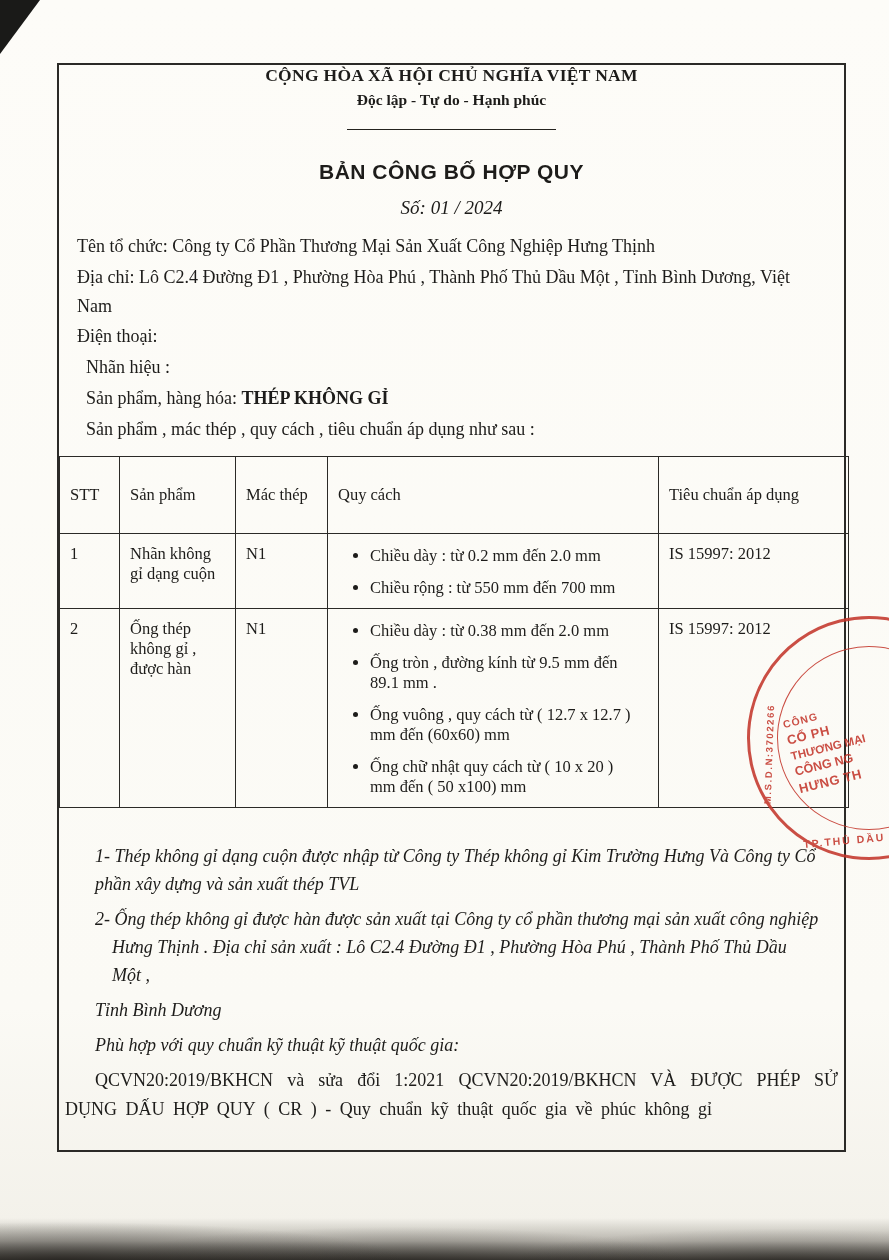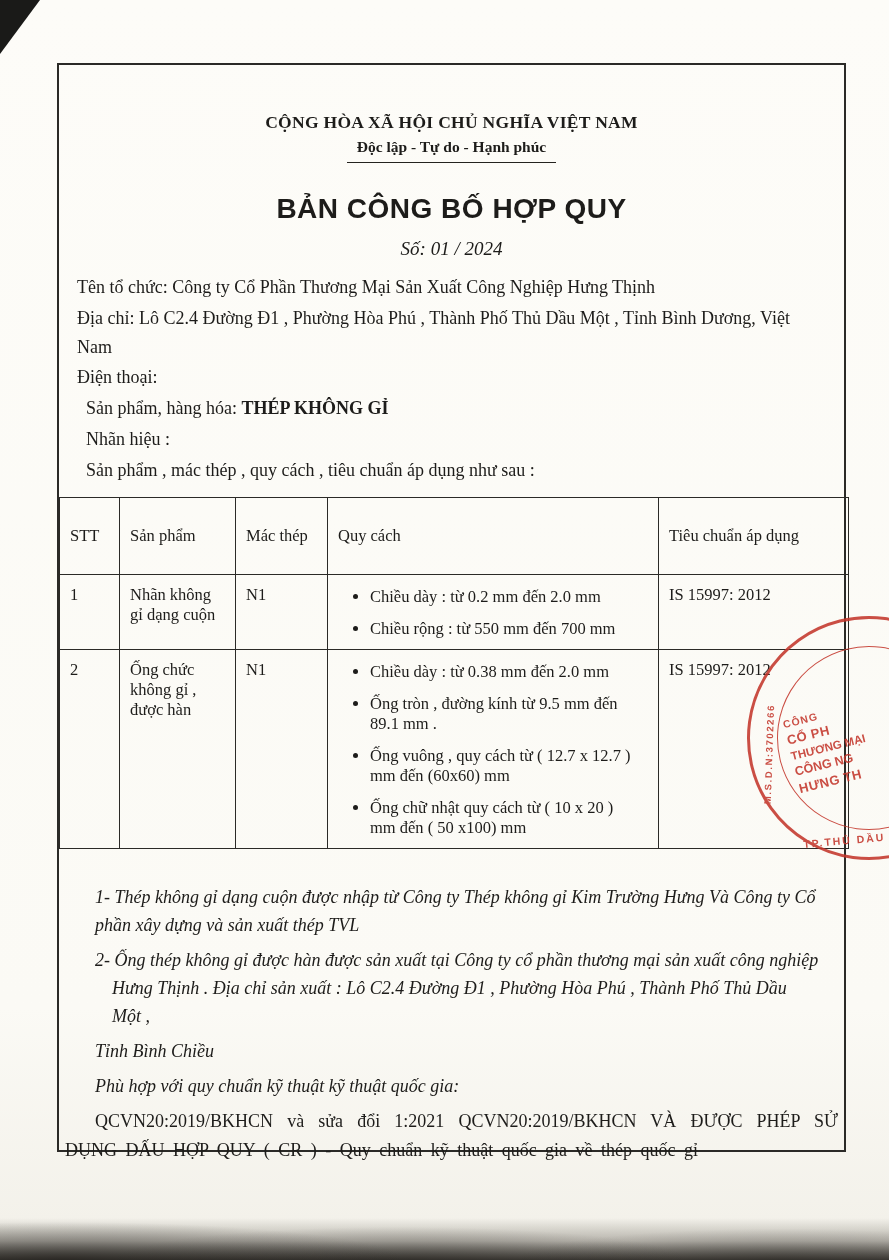--- a/index.html
+++ b/index.html
@@ -31,26 +31,26 @@
       linear-gradient(to bottom, rgba(120,114,104,0) 0%, rgba(98,93,84,0.4) 55%, rgba(48,45,40,0.92) 100%);
   }
   
   .frame {
     position:absolute; left:57px; top:63px;
     width:789px; height:1089px;
     border:2px solid #2b2a27;
     box-sizing:border-box;
   }
   .center { text-align:center; }
-  .head1 { padding-top:13px; font-size:17.5px; font-weight:bold; letter-spacing:0.3px;margin-top:34px; }
+  .head1 { font-size:17.5px; font-weight:bold; letter-spacing:0.3px; }
   .motto { margin-top:5px; font-size:15.5px; font-weight:bold; }
-  .motto span { display:inline-block; border-bottom:1.6px solid #24231f; padding:0 10px 6px; }
+  .motto span { display:inline-block; border-bottom:1.6px solid #24231f; padding:0 10px 20px; }
   .doc-title {
     margin-top:30px; font-family:"Liberation Sans","DejaVu Sans",sans-serif;
-    font-size:28px; font-weight:bold; letter-spacing:0.5px;
+    font-size:21px; font-weight:bold; letter-spacing:0.5px;
   }
   .doc-number { margin-top:13px; font-size:19px;font-style:italic; }
   .info { margin:13px 20px 0 18px; font-size:18px; line-height:1.6; }
   .info p { margin:0 0 2px; }
   .info .indent { padding-left:9px; }
   .product-strong { font-weight:bold; }
   
   table.spec {
     width:100%; border-collapse:collapse; margin-top:12px;
     font-size:16.5px; table-layout:fixed;
@@ -120,22 +120,22 @@
       <span>Độc lập - Tự do - Hạnh phúc</span>
     </div>
 
     <div class="center doc-title">BẢN CÔNG BỐ HỢP QUY</div>
     <div class="center doc-number">Số: 01 / 2024</div>
 
     <div class="info">
       <p>Tên tổ chức: Công ty Cổ Phần Thương Mại Sản Xuất Công Nghiệp Hưng Thịnh</p>
       <p>Địa chỉ: Lô C2.4 Đường Đ1 , Phường Hòa Phú , Thành Phố Thủ Dầu Một , Tỉnh Bình Dương, Việt Nam</p>
       <p>Điện thoại:</p>
+      <p class="indent">Nhãn hiệu :</p>
       <p class="indent"><span>Sản phẩm, hàng hóa: </span><span class="product-strong">THÉP KHÔNG GỈ</span></p>
-      <p class="indent">Nhãn hiệu :</p>
       <p class="indent">Sản phẩm , mác thép , quy cách , tiêu chuẩn áp dụng như sau :</p>
     </div>
 
     <table class="spec">
       <colgroup>
         <col class="col-stt">
           <col class="col-sp">
           <col class="col-mt">
           <col class="col-qc">
           <col class="col-tc">
@@ -157,42 +157,42 @@
           <td class="qc">
             <ul>
               <li>Chiều dày : từ 0.2 mm đến 2.0 mm</li>
               <li>Chiều rộng : từ 550 mm đến 700 mm</li>
             </ul>
           </td>
           <td>IS 15997: 2012</td>
         </tr>
         <tr>
           <td class="stt">2</td>
-          <td class="sp">Ống chức không gỉ , được hàn</td>
+          <td class="sp">Ống thép không gỉ , được hàn</td>
           <td class="mt">N1</td>
           <td class="qc">
             <ul>
               <li>Chiều dày : từ 0.38 mm đến 2.0 mm</li>
               <li>Ống tròn , đường kính từ 9.5 mm đến 89.1 mm .</li>
               <li>Ống vuông , quy cách từ ( 12.7 x 12.7 ) mm đến (60x60) mm</li>
               <li>Ống chữ nhật quy cách từ ( 10 x 20 ) mm đến ( 50 x100) mm</li>
             </ul>
           </td>
           <td>IS 15997: 2012</td>
         </tr>
       </tbody>
     </table>
 
     <div class="notes">
       <p>1- Thép không gỉ dạng cuộn được nhập từ Công ty Thép không gỉ Kim Trường Hưng Và Công ty Cổ phần xây dựng và sản xuất thép TVL</p>
       <p class="note2">2- Ống thép không gỉ được hàn được sản xuất tại Công ty cổ phần thương mại sản xuất công nghiệp Hưng Thịnh . Địa chỉ sản xuất : Lô C2.4 Đường Đ1 , Phường Hòa Phú , Thành Phố Thủ Dầu Một ,</p>
-      <p class="province">Tỉnh Bình Chiều</p>
+      <p class="province">Tỉnh Bình Dương</p>
       <p class="conformity">Phù hợp với quy chuẩn kỹ thuật kỹ thuật quốc gia:</p>
     </div>
-    <p class="regulation">QCVN20:2019/BKHCN và sửa đổi 1:2021 QCVN20:2019/BKHCN VÀ ĐƯỢC PHÉP SỬ DỤNG DẤU HỢP QUY ( CR ) -  Quy chuẩn kỹ thuật quốc gia về thép quốc gỉ</p>
+    <p class="regulation">QCVN20:2019/BKHCN và sửa đổi 1:2021 QCVN20:2019/BKHCN VÀ ĐƯỢC PHÉP SỬ DỤNG DẤU HỢP QUY ( CR ) -  Quy chuẩn kỹ thuật quốc gia về phúc không gỉ</p>
 
   </div>
 
   <div class="stamp">
     <div class="ring-outer"></div>
     <div class="ring-inner"></div>
     <div class="stamp-center">
       <span class="s1">CÔNG</span>
       <span class="s2">CỔ PH</span>
       <span class="s3">THƯƠNG MẠI</span>

